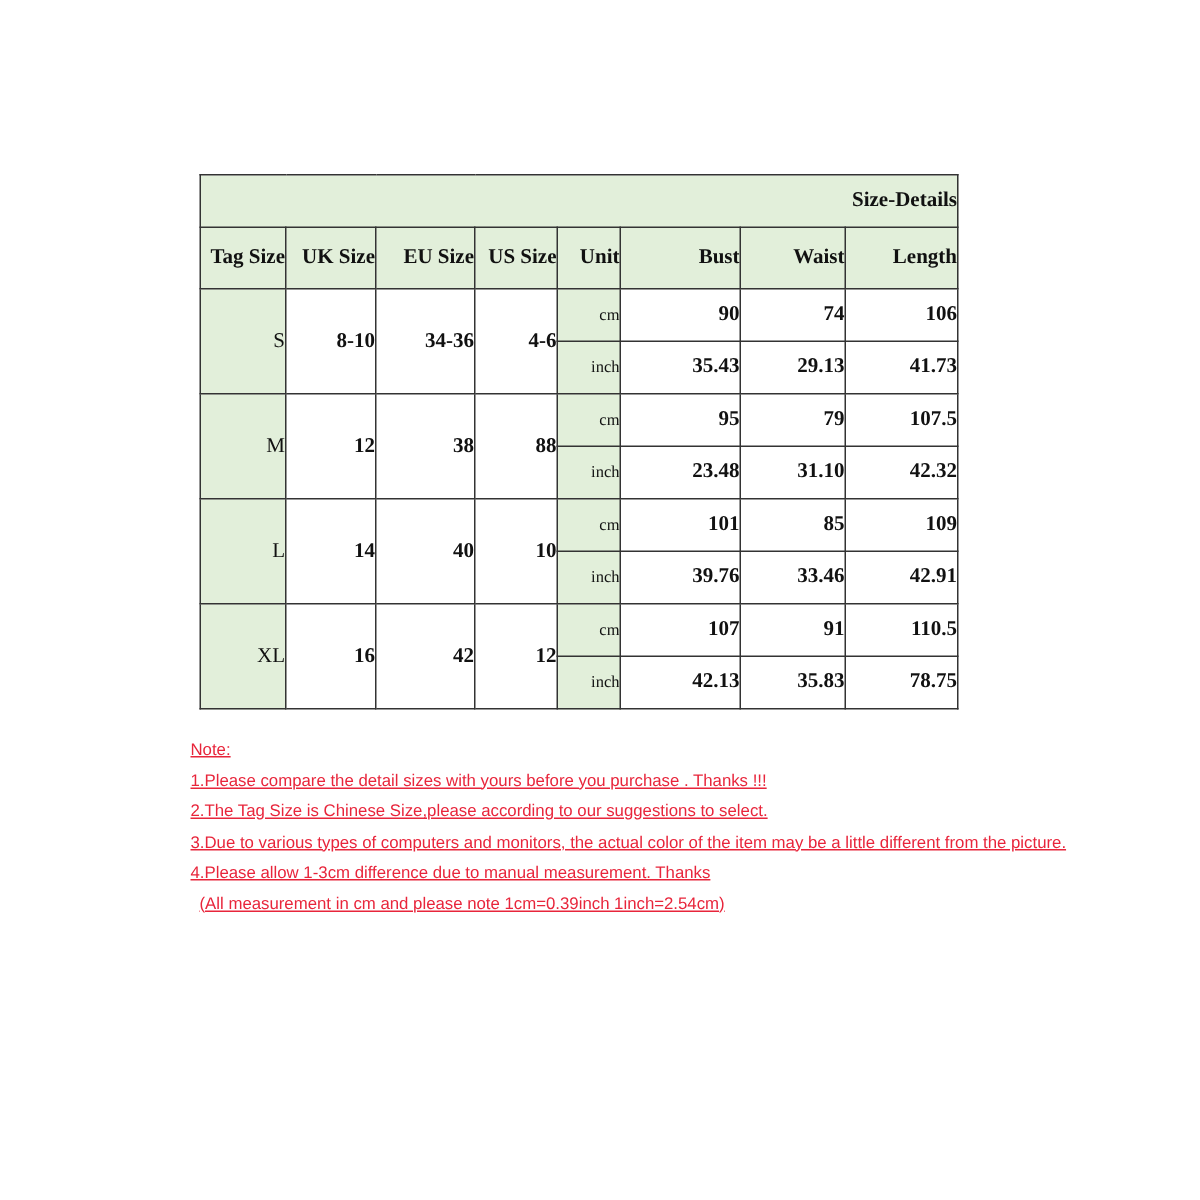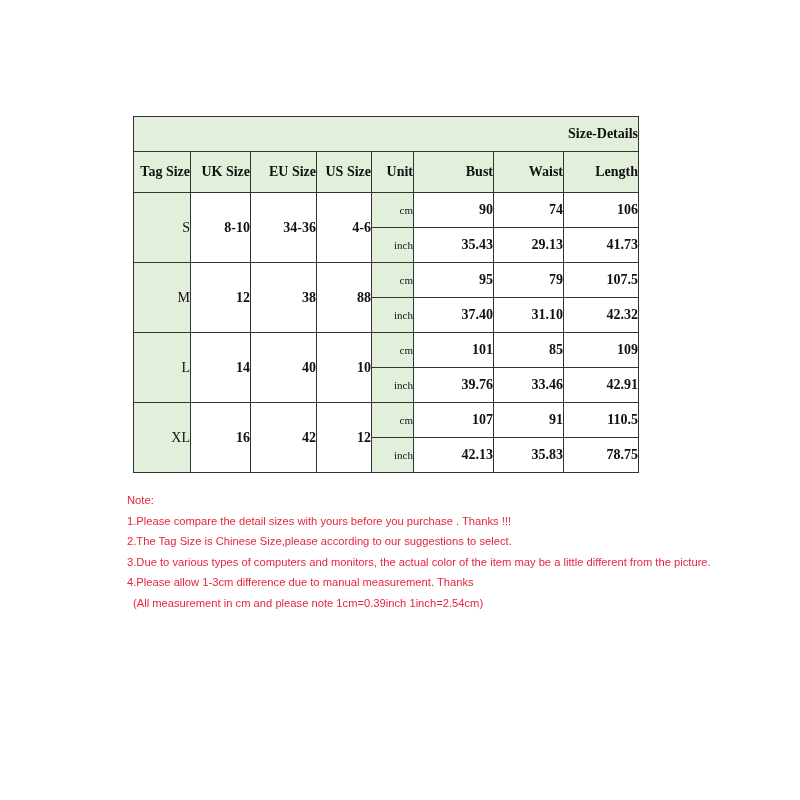--- a/index.html
+++ b/index.html
@@ -38,20 +38,21 @@
     .size-table .val { background: #ffffff; font-weight: bold; }
     .size-table tr.data td { height: 34px; }
     .notes {
       position: absolute;
       left: 127px;
       top: 490px;
       font-family: "Liberation Sans", "DejaVu Sans", sans-serif;
       font-size: 11.2px;
       color: #e8253b;
       line-height: 20.5px;
+      text-decoration: underline;
     }
     .notes div { white-space: nowrap; }
     .notes .indent { padding-left: 6px; }
   </style>
 </head>
 <body>
 
 <table class="size-table">
   <colgroup>
     <col style="width:57px">
@@ -100,21 +101,21 @@
     <td class="val" rowspan="2">12</td>
     <td class="val" rowspan="2">38</td>
     <td class="val" rowspan="2">88</td>
     <td class="unit">cm</td>
     <td class="val">95</td>
     <td class="val">79</td>
     <td class="val">107.5</td>
   </tr>
   <tr class="data">
     <td class="unit">inch</td>
-    <td class="val">37.40</td>
+    <td class="val">23.48</td>
     <td class="val">31.10</td>
     <td class="val">42.32</td>
   </tr>
 
   <tr class="data">
     <td class="tag" rowspan="2">L</td>
     <td class="val" rowspan="2">14</td>
     <td class="val" rowspan="2">40</td>
     <td class="val" rowspan="2">10</td>
     <td class="unit">cm</td>

